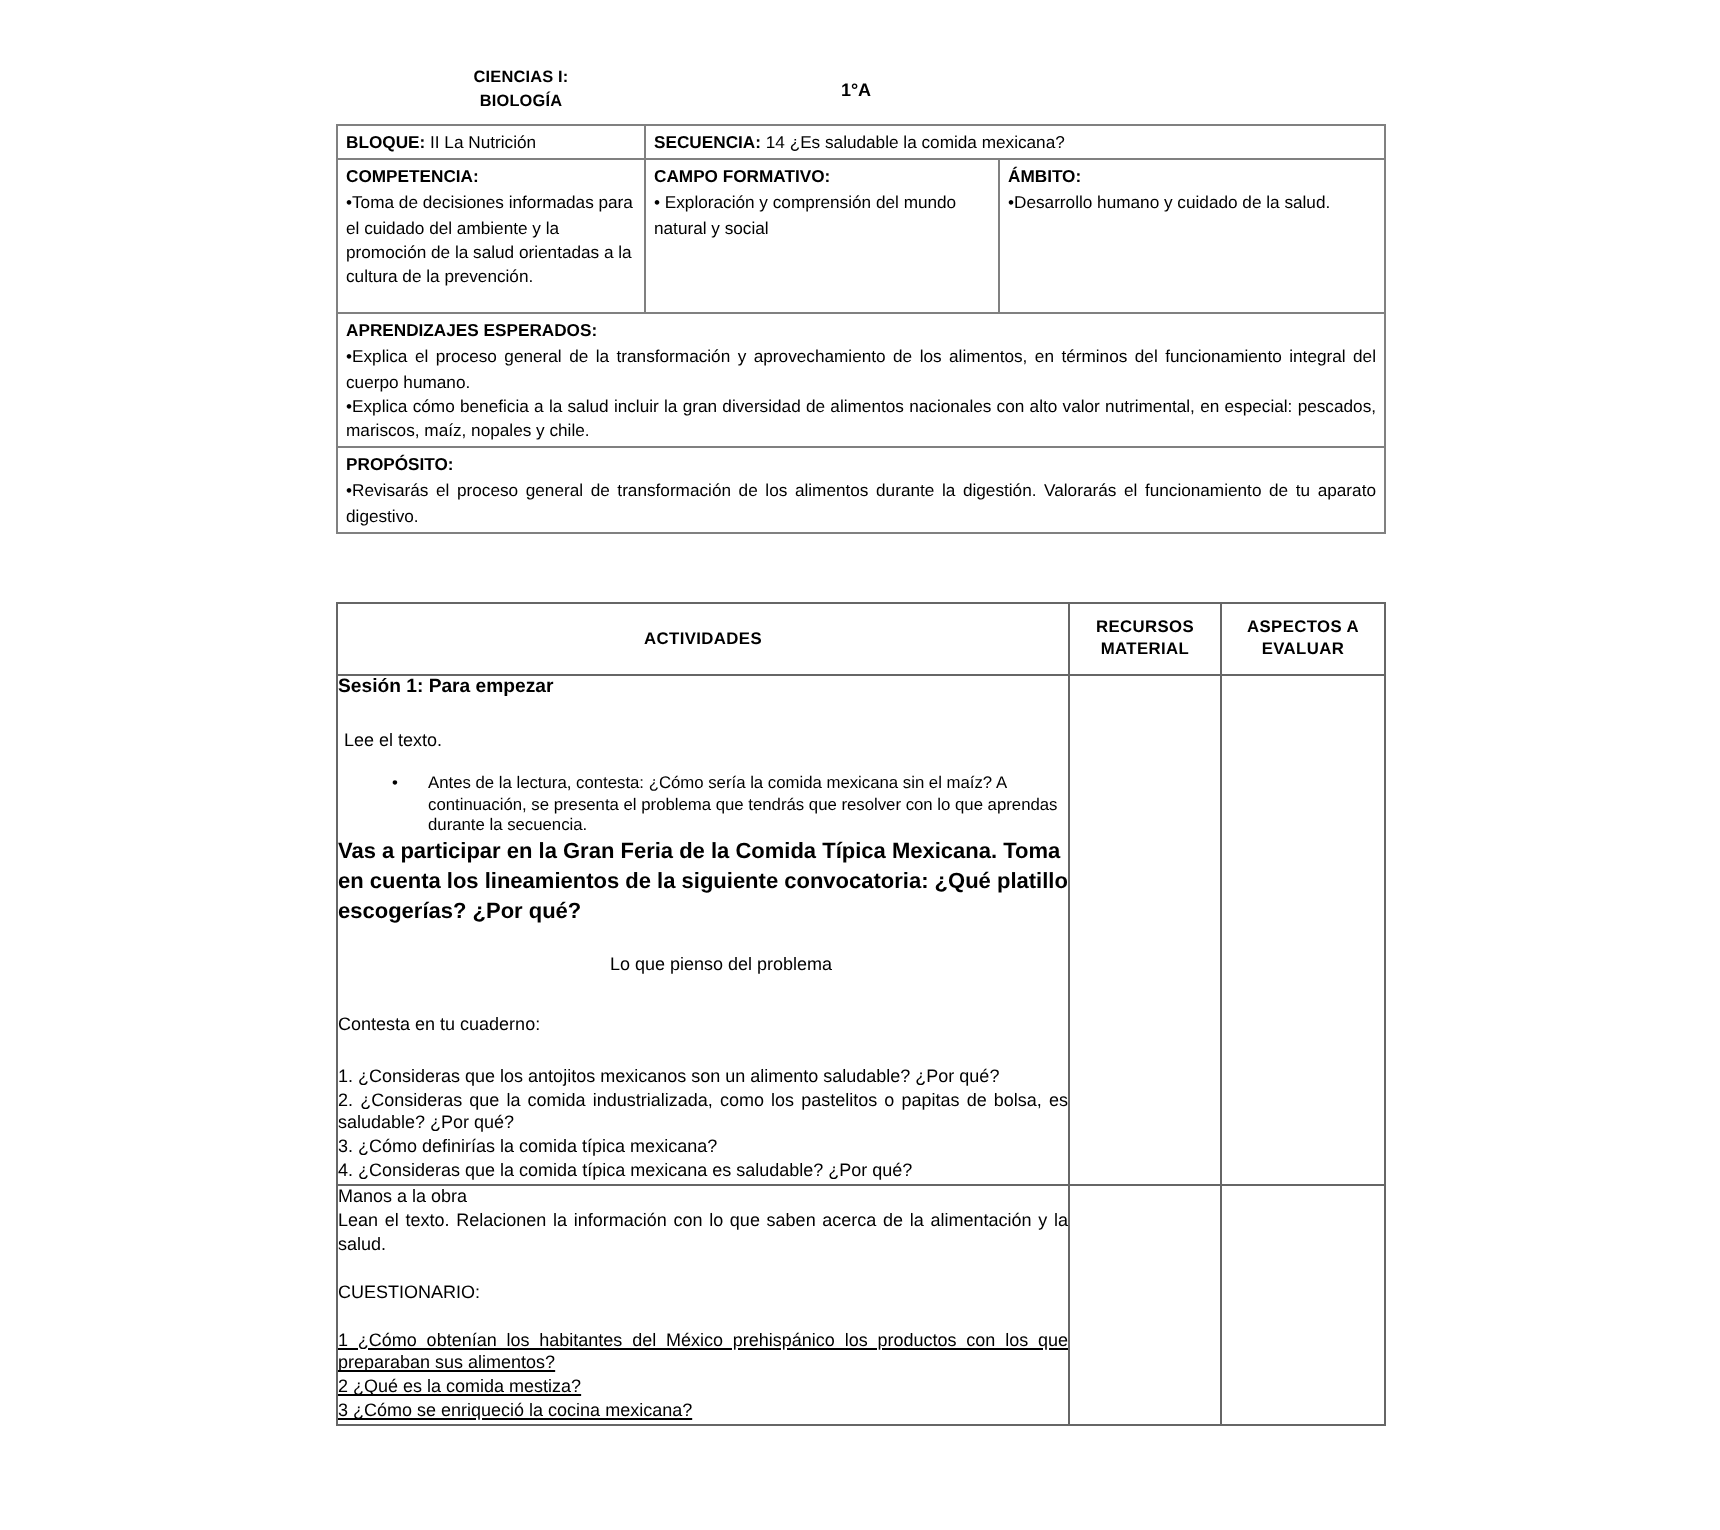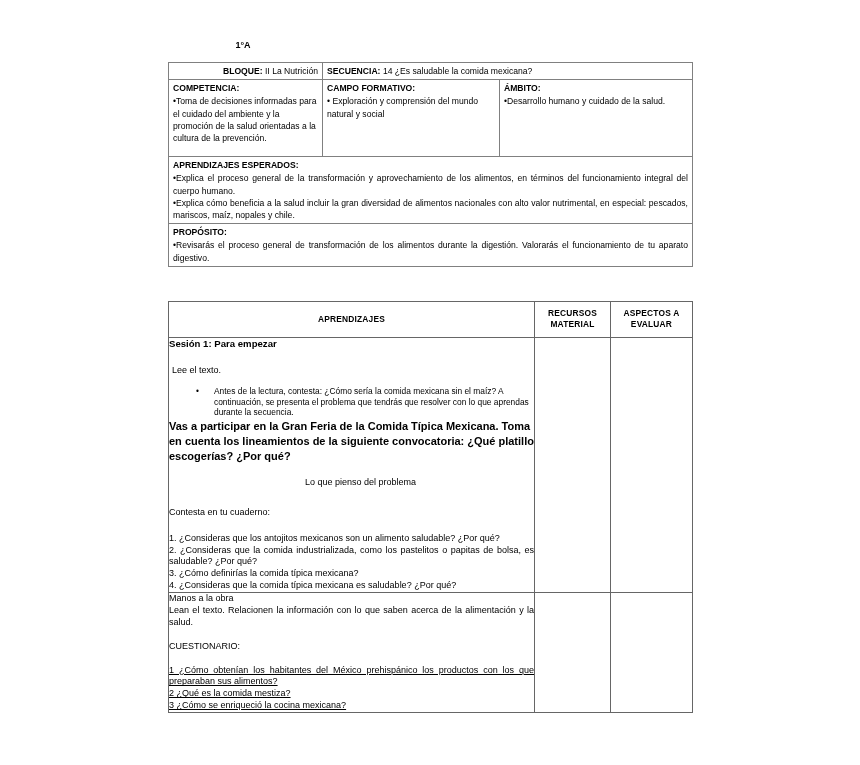--- a/index.html
+++ b/index.html
@@ -78,21 +78,21 @@
     border: 1px solid #808080;
     padding: 2px 4px;
     vertical-align: top;
     font-size: 8.6px;
     line-height: 1.42;
   }
   .lbl {
     font-weight: bold;
   }
   .cell-bloque {
-    text-align: right;
+    text-align: left;
     padding: 2px 4px;
   }
   .cell-bloque .lbl { font-weight: bold; }
   .cell-sec { padding-left: 5px; }
 
   .col-head {
     font-weight: bold;
     display: block;
     margin-bottom: 1px;
   }
@@ -198,20 +198,24 @@
   .sec2-cell .jt { display: block; text-align: justify; }
   .sec2-cell .gap { display: block; height: 12px; }
   .sec2-cell .q { display: block; text-decoration: underline; }
 </style>
 </head>
 <body>
 
 <div class="page">
 
   <div class="doc-header">
+    <div class="hdr-left">
+      <div>CIENCIAS I:</div>
+      <div>BIOLOGÍA</div>
+    </div>
     <div class="hdr-center">1°A</div>
   </div>
 
   <table class="table1">
     <colgroup>
       <col style="width:154px">
       <col style="width:177px">
       <col style="width:193px">
     </colgroup>
     <tbody>
@@ -250,21 +254,21 @@
   </table>
 
   <table class="table2">
     <colgroup>
       <col style="width:366px">
       <col style="width:76px">
       <col style="width:82px">
     </colgroup>
     <thead>
       <tr>
-        <th>APRENDIZAJES</th>
+        <th>ACTIVIDADES</th>
         <th>
           <div>RECURSOS</div>
           <div>MATERIAL</div>
         </th>
         <th>
           <div>ASPECTOS A</div>
           <div>EVALUAR</div>
         </th>
       </tr>
     </thead>

